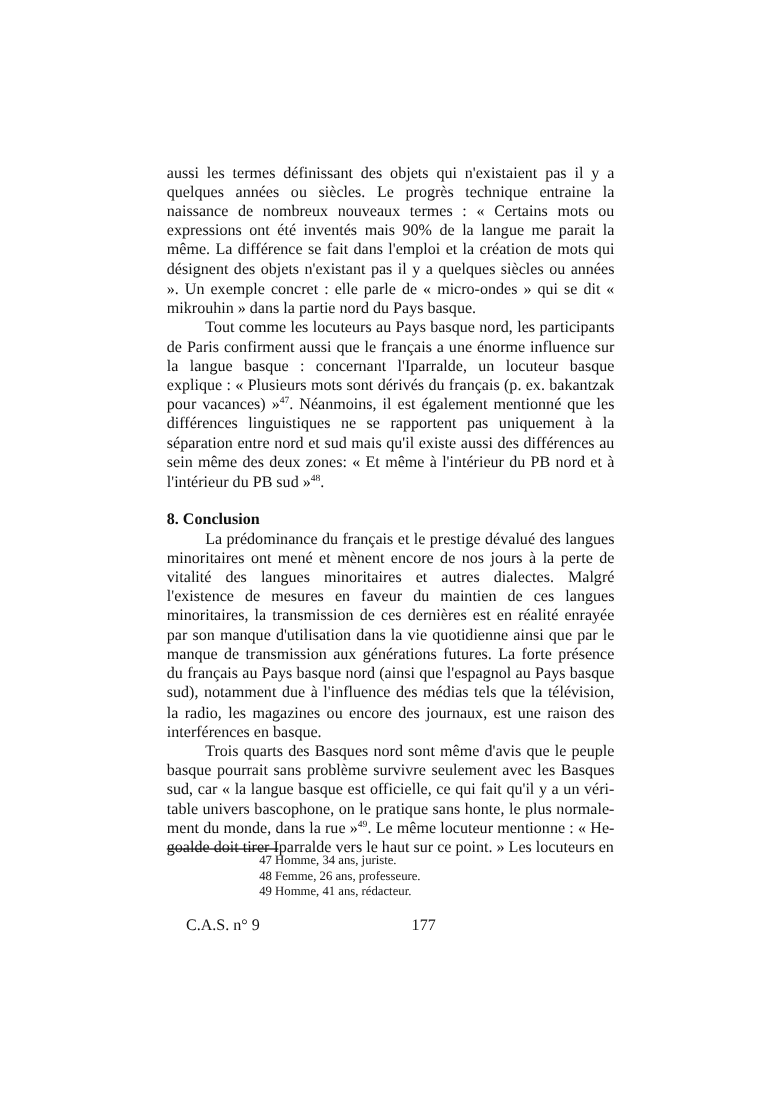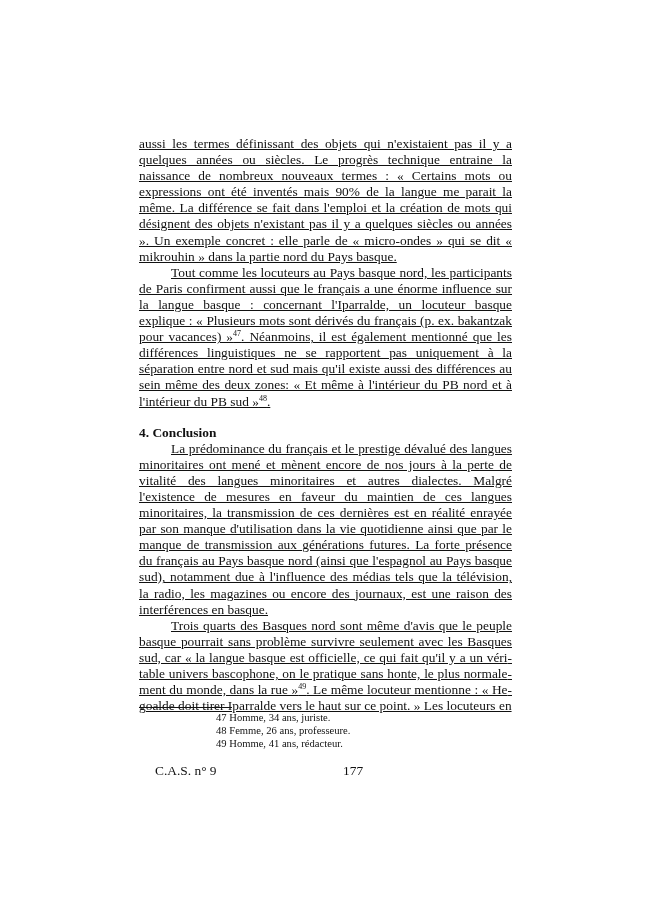--- a/index.html
+++ b/index.html
@@ -32,21 +32,20 @@
     font-size: 13.4px;
     line-height: 16.1px;
     text-align: justify;
     text-align-last: left;
     hyphens: manual;
     margin: 0;
   }
   .para {
     margin: 0;
     text-align: justify;
-    text-decoration: underline;
   }
   .indent {
     text-indent: 32px;
   }
   .section-heading {
     font-weight: bold;
     font-size: 13.4px;
     line-height: 16.1px;
     margin: 15px 0 0 0;
   }
@@ -94,21 +93,21 @@
 </style>
 </head>
 <body>
 
 <div class="page">
 
   <div class="body-text">
     <p class="para">aussi les termes définissant des objets qui n'existaient pas il y a quelques années ou siècles. Le progrès technique entraine la naissance de nombreux nouveaux termes : « Certains mots ou expressions ont été inventés mais 90% de la langue me parait la même. La différence se fait dans l'emploi et la création de mots qui désignent des objets n'existant pas il y a quelques siècles ou années ». Un exemple concret : elle parle de « micro-ondes » qui se dit « mikrouhin » dans la partie nord du Pays basque.</p>
     <p class="para indent">Tout comme les locuteurs au Pays basque nord, les participants de Paris confirment aussi que le français a une énorme influence sur la langue basque : concernant l'Iparralde, un locuteur basque explique : « Plusieurs mots sont dérivés du français (p. ex. bakantzak pour va­cances) »<sup>47</sup>. Néanmoins, il est également mentionné que les diffé­rences linguistiques ne se rapportent pas uniquement à la séparation entre nord et sud mais qu'il existe aussi des différences au sein même des deux zones: « Et même à l'intérieur du PB nord et à l'intérieur du PB sud »<sup>48</sup>.</p>
 
-    <div class="section-heading">4. Conclusion</div>
+    <div class="section-heading">8. Conclusion</div>
 
     <p class="para indent">La prédominance du français et le prestige dévalué des langues minoritaires ont mené et mènent encore de nos jours à la perte de vita­lité des langues minoritaires et autres dialectes. Malgré l'existence de mesures en faveur du maintien de ces langues minoritaires, la trans­mission de ces dernières est en réalité enrayée par son manque d'utili­sation dans la vie quotidienne ainsi que par le manque de transmission aux générations futures. La forte présence du français au Pays basque nord (ainsi que l'espagnol au Pays basque sud), notamment due à l'in­fluence des médias tels que la télévision, la radio, les magazines ou encore des journaux, est une raison des interférences en basque.</p>
     <p class="para indent">Trois quarts des Basques nord sont même d'avis que le peuple basque pourrait sans problème survivre seulement avec les Basques sud, car « la langue basque est officielle, ce qui fait qu'il y a un véri­table univers bascophone, on le pratique sans honte, le plus normale­ment du monde, dans la rue »<sup>49</sup>. Le même locuteur mentionne : « He­goalde doit tirer Iparralde vers le haut sur ce point. » Les locuteurs en</p>
   </div>
 </div>
 
 <div class="footnote-rule"></div>
 
 <div class="footnotes">
   <p class="footnote">47 Homme, 34 ans, juriste.</p>

